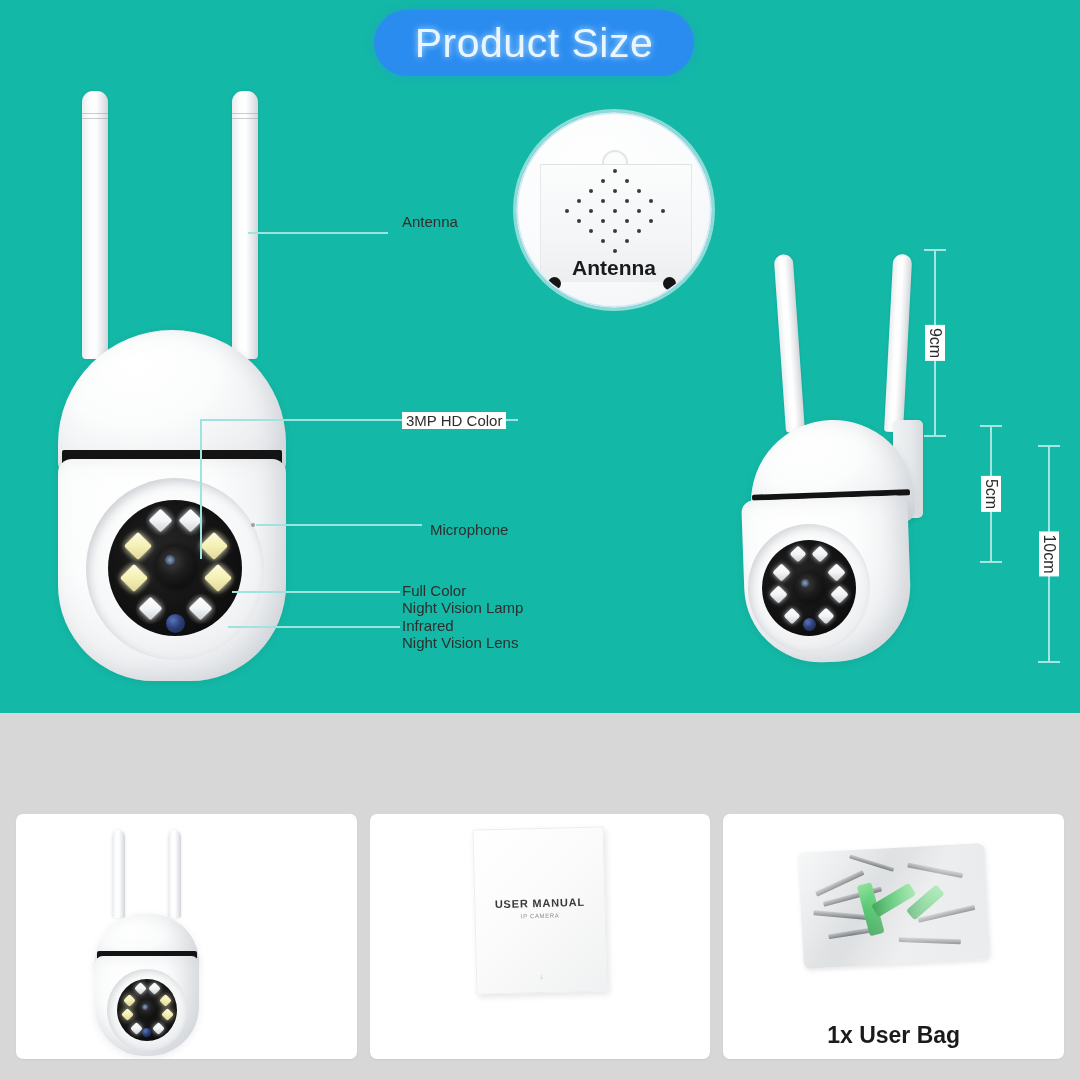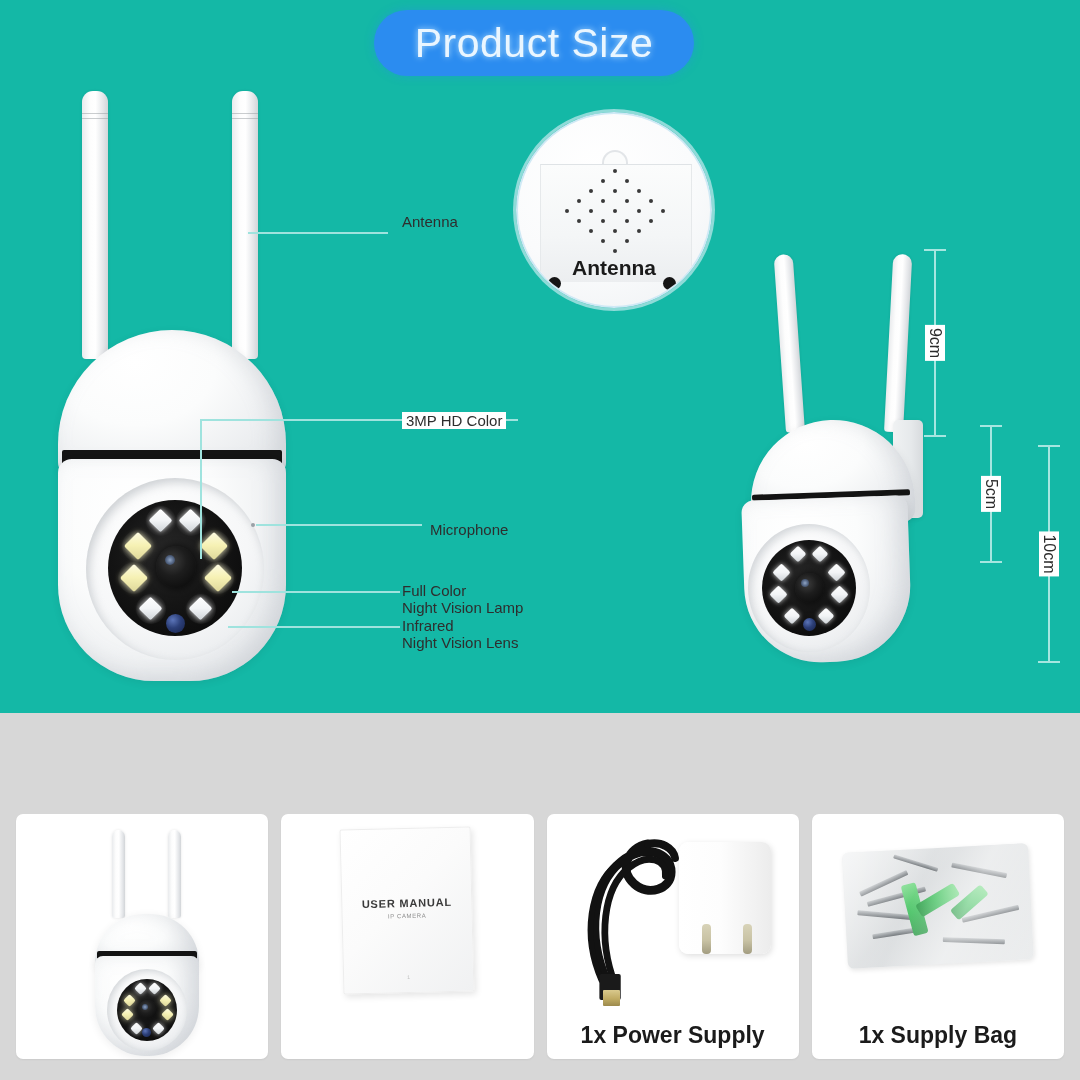--- a/index.html
+++ b/index.html
@@ -479,41 +479,20 @@
     <div class="card">
       <div class="card-art">
         <div class="manual">
           <div class="mtitle">USER MANUAL</div>
           <div class="msub">IP CAMERA</div>
           <div class="mfoot">1</div>
         </div>
       </div>
     </div>
 
-    <div class="card">
-      <div class="card-art">
-
-        <svg viewBox="0 0 260 190" preserveAspectRatio="none" style="position:absolute; left:0; top:0; width:100%; height:100%;">
-          <g fill="none" stroke="#121212" stroke-linecap="round">
-            <path d="M62 168 C 40 120, 48 70, 76 48 C 100 29, 128 38, 128 58 C 128 76, 104 82, 90 70 C 74 57, 82 34, 104 30" stroke-width="9"></path>
-            <path d="M70 170 C 52 124, 58 74, 84 54 C 104 38, 124 46, 122 62" stroke-width="7"></path>
-            <path d="M56 166 C 36 122, 44 72, 72 50" stroke-width="6"></path>
-            <path d="M104 30 C 118 27, 130 34, 132 44" stroke-width="8"></path>
-          </g>
-          <rect x="54" y="160" width="22" height="26" rx="2" fill="#1a1a1a"></rect>
-        </svg>
-        <div style="position:absolute; left:56px; top:176px; width:17px; height:16px; border-radius:1px;
-                    background:linear-gradient(to bottom,#d9c98d 0%,#c0ab63 55%,#9c8a4d 100%);"></div>
-
-        <div class="adapter"></div>
-        <div class="pin" style="right:88px;"></div>
-        <div class="pin" style="right:47px;"></div>
-      </div>
-      <div class="card-label">1x Power Supply</div>
-    </div>
 
     <div class="card">
       <div class="card-art">
         <div class="bag">
 
           <div class="screw" style="left:14px; top:30px; width:52px; height:5px; transform:rotate(-22deg);"></div>
           <div class="screw" style="left:22px; top:44px; width:60px; height:5px; transform:rotate(-12deg);"></div>
           <div class="screw" style="left:12px; top:62px; width:58px; height:5px; transform:rotate(8deg);"></div>
           <div class="screw" style="left:26px; top:80px; width:54px; height:5px; transform:rotate(-6deg);"></div>
           <div class="screw" style="left:108px; top:22px; width:56px; height:5px; transform:rotate(14deg);"></div>
@@ -522,17 +501,17 @@
           <div class="screw" style="left:50px; top:12px; width:46px; height:4px; transform:rotate(20deg);"></div>
 
           <div class="anchor" style="left:62px; top:34px; width:15px; height:52px; transform:rotate(-12deg);"></div>
           <div class="anchor" style="left:86px; top:30px; width:14px; height:44px; transform:rotate(62deg);"></div>
           <div class="anchor" style="left:118px; top:36px; width:13px; height:40px; transform:rotate(52deg);"></div>
 
           <div style="position:absolute; left:0; top:0; right:0; bottom:0;
                       background:linear-gradient(118deg, rgba(255,255,255,.55) 0%, rgba(255,255,255,.05) 38%, rgba(255,255,255,.45) 62%, rgba(255,255,255,.12) 100%);"></div>
         </div>
       </div>
-      <div class="card-label">1x Supply Bag</div>
+      <div class="card-label">1x User Bag</div>
     </div>
 
   </div>
 </div>
 
 </body></html>

